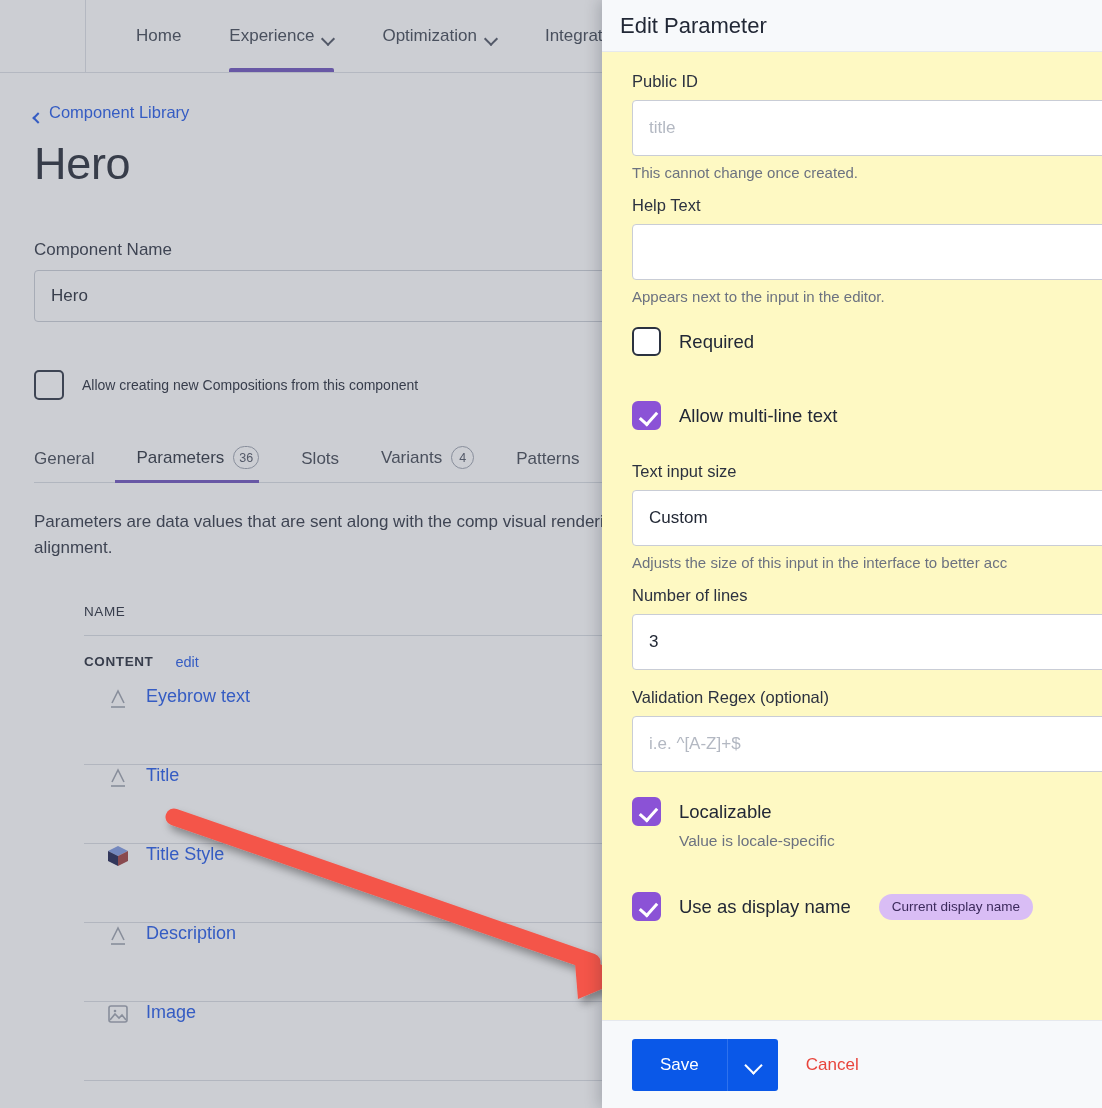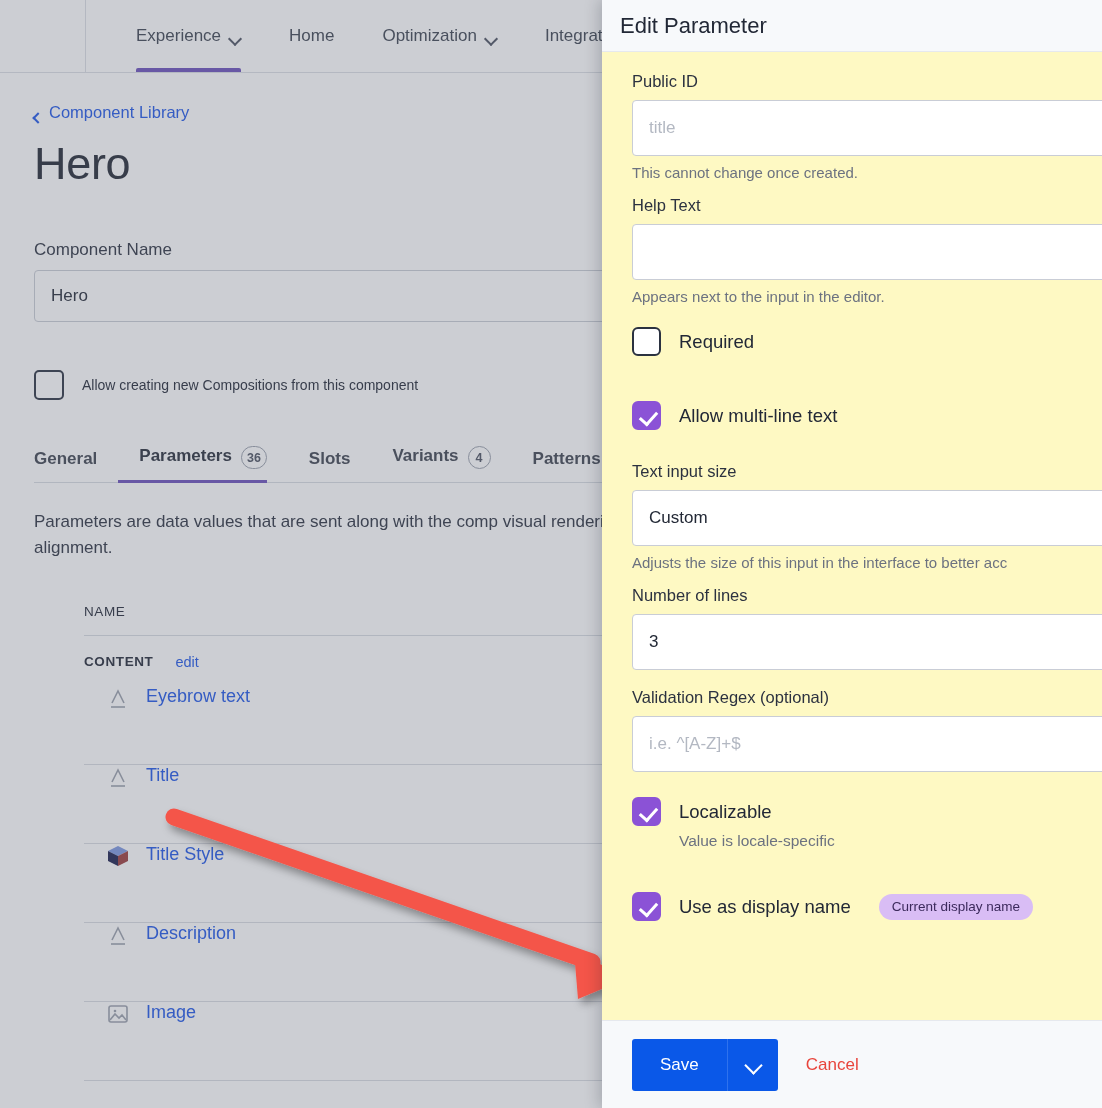--- a/index.html
+++ b/index.html
@@ -138,28 +138,27 @@
     margin-top: 46px;
     display: flex;
     align-items: flex-end;
     gap: 0px;
     border-bottom: 1px solid #d7dbe1;
     width: 1035px;
   }
   .tab {
     position: relative;
     display: flex;
-    align-items: flex-start;
+    align-items: center;
     gap: 9px;
     padding: 0 21px 13px 21px;
     font-size: 17px;
     color: #3e4450;
     cursor: pointer;
     white-space: nowrap;
-    font-weight: bold;
   }
   .tab:first-child { padding-left: 0; }
   .tab.active { color: #272d3a; }
   .tab.active::after {
     content: "";
     position: absolute;
     left: 0px; right: 21px;
     bottom: -1px;
     height: 3px;
     background: #6a4fbb;
@@ -398,27 +397,27 @@
 <body>
 
 <div id="app">
 
   <div class="page">
 
     <div class="topnav">
       <div class="nav-logo-cell"></div>
       <div class="nav-items">
 
+        <div class="nav-item">
+          <span>Home</span>
+        </div>
+
         <div class="nav-item active">
           <span>Experience</span>
           <span class="chev"></span>
-        </div>
-
-        <div class="nav-item">
-          <span>Home</span>
         </div>
 
         <div class="nav-item">
           <span>Optimization</span>
           <span class="chev"></span>
         </div>
 
         <div class="nav-item">
           <span>Integratio</span>
         </div>

